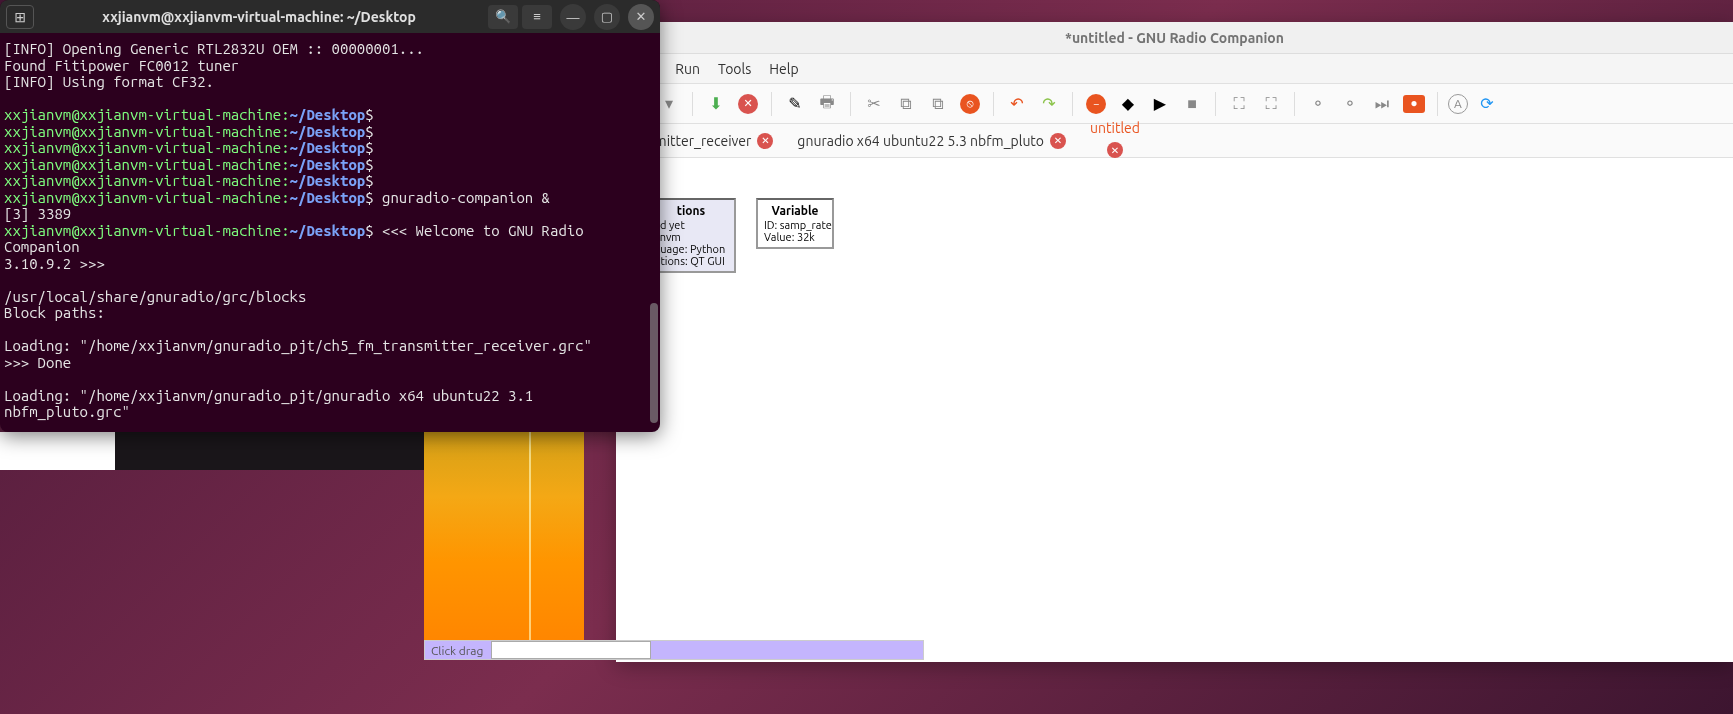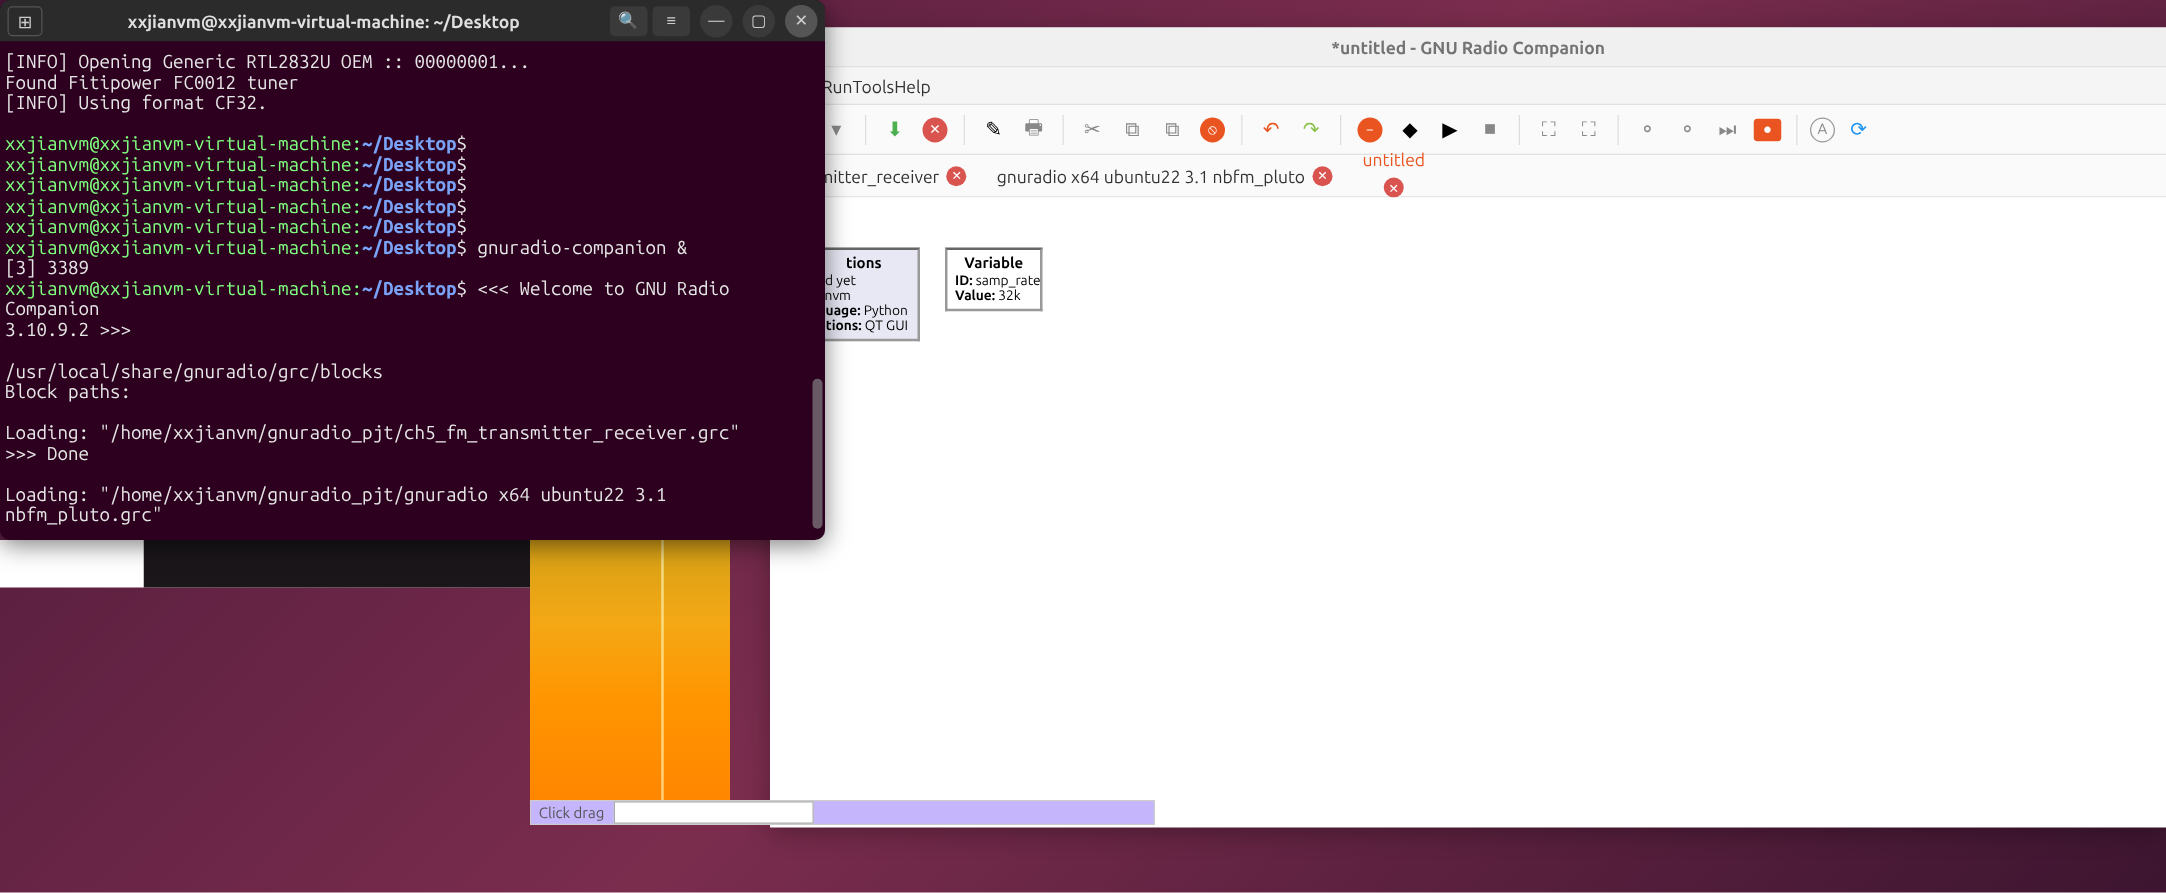--- a/index.html
+++ b/index.html
@@ -110,20 +110,21 @@
   font-size: 14px;
   font-weight: bold;
   border-bottom: 1px solid #ddd;
 }
 .grc-menubar {
   height: 30px;
   background: #f5f5f5;
   display: flex;
   align-items: center;
   padding: 0 10px;
+  gap: 18px;
   font-size: 14px;
   color: #333;
   border-bottom: 1px solid #e0e0e0;
 }
 .menu-item { cursor: pointer; }
 .grc-toolbar {
   height: 40px;
   background: #fafafa;
   display: flex;
   align-items: center;
@@ -196,21 +197,21 @@
 .grc-block .block-title {
   font-weight: bold;
   text-align: center;
   margin-bottom: 2px;
   font-size: 12px;
 }
 .grc-block .block-row {
   white-space: nowrap;
 }
 .grc-block .block-key {
-  font-weight: bold;
+  font-weight: normal;
 }
 .options-block {
   top: 20px;
   left: 30px;
   width: 90px;
   background: #e8e8f5;
 }
 .variable-block {
   top: 20px;
   left: 140px;
@@ -348,21 +349,21 @@
     <div class="tb-sep"></div>
     <span class="tb-icon gray-btn" style="border:1px solid #999;border-radius:50%;width:20px;height:20px;font-size:12px">A</span>
     <span class="tb-icon" style="color:#2196f3">⟳</span>
   </div>
   <div class="grc-tabs">
     <div class="grc-tab">
       <span>ransmitter_receiver</span>
       <span class="tab-close">✕</span>
     </div>
     <div class="grc-tab">
-      <span>gnuradio x64 ubuntu22 3.1 nbfm_pluto</span>
+      <span>gnuradio x64 ubuntu22 5.3 nbfm_pluto</span>
       <span class="tab-close">✕</span>
     </div>
     <div class="grc-tab active">
       <span>untitled</span>
       <span class="tab-close">✕</span>
     </div>
   </div>
   <div class="grc-canvas">
     <div class="grc-block options-block">
       <div class="block-title">tions</div>

